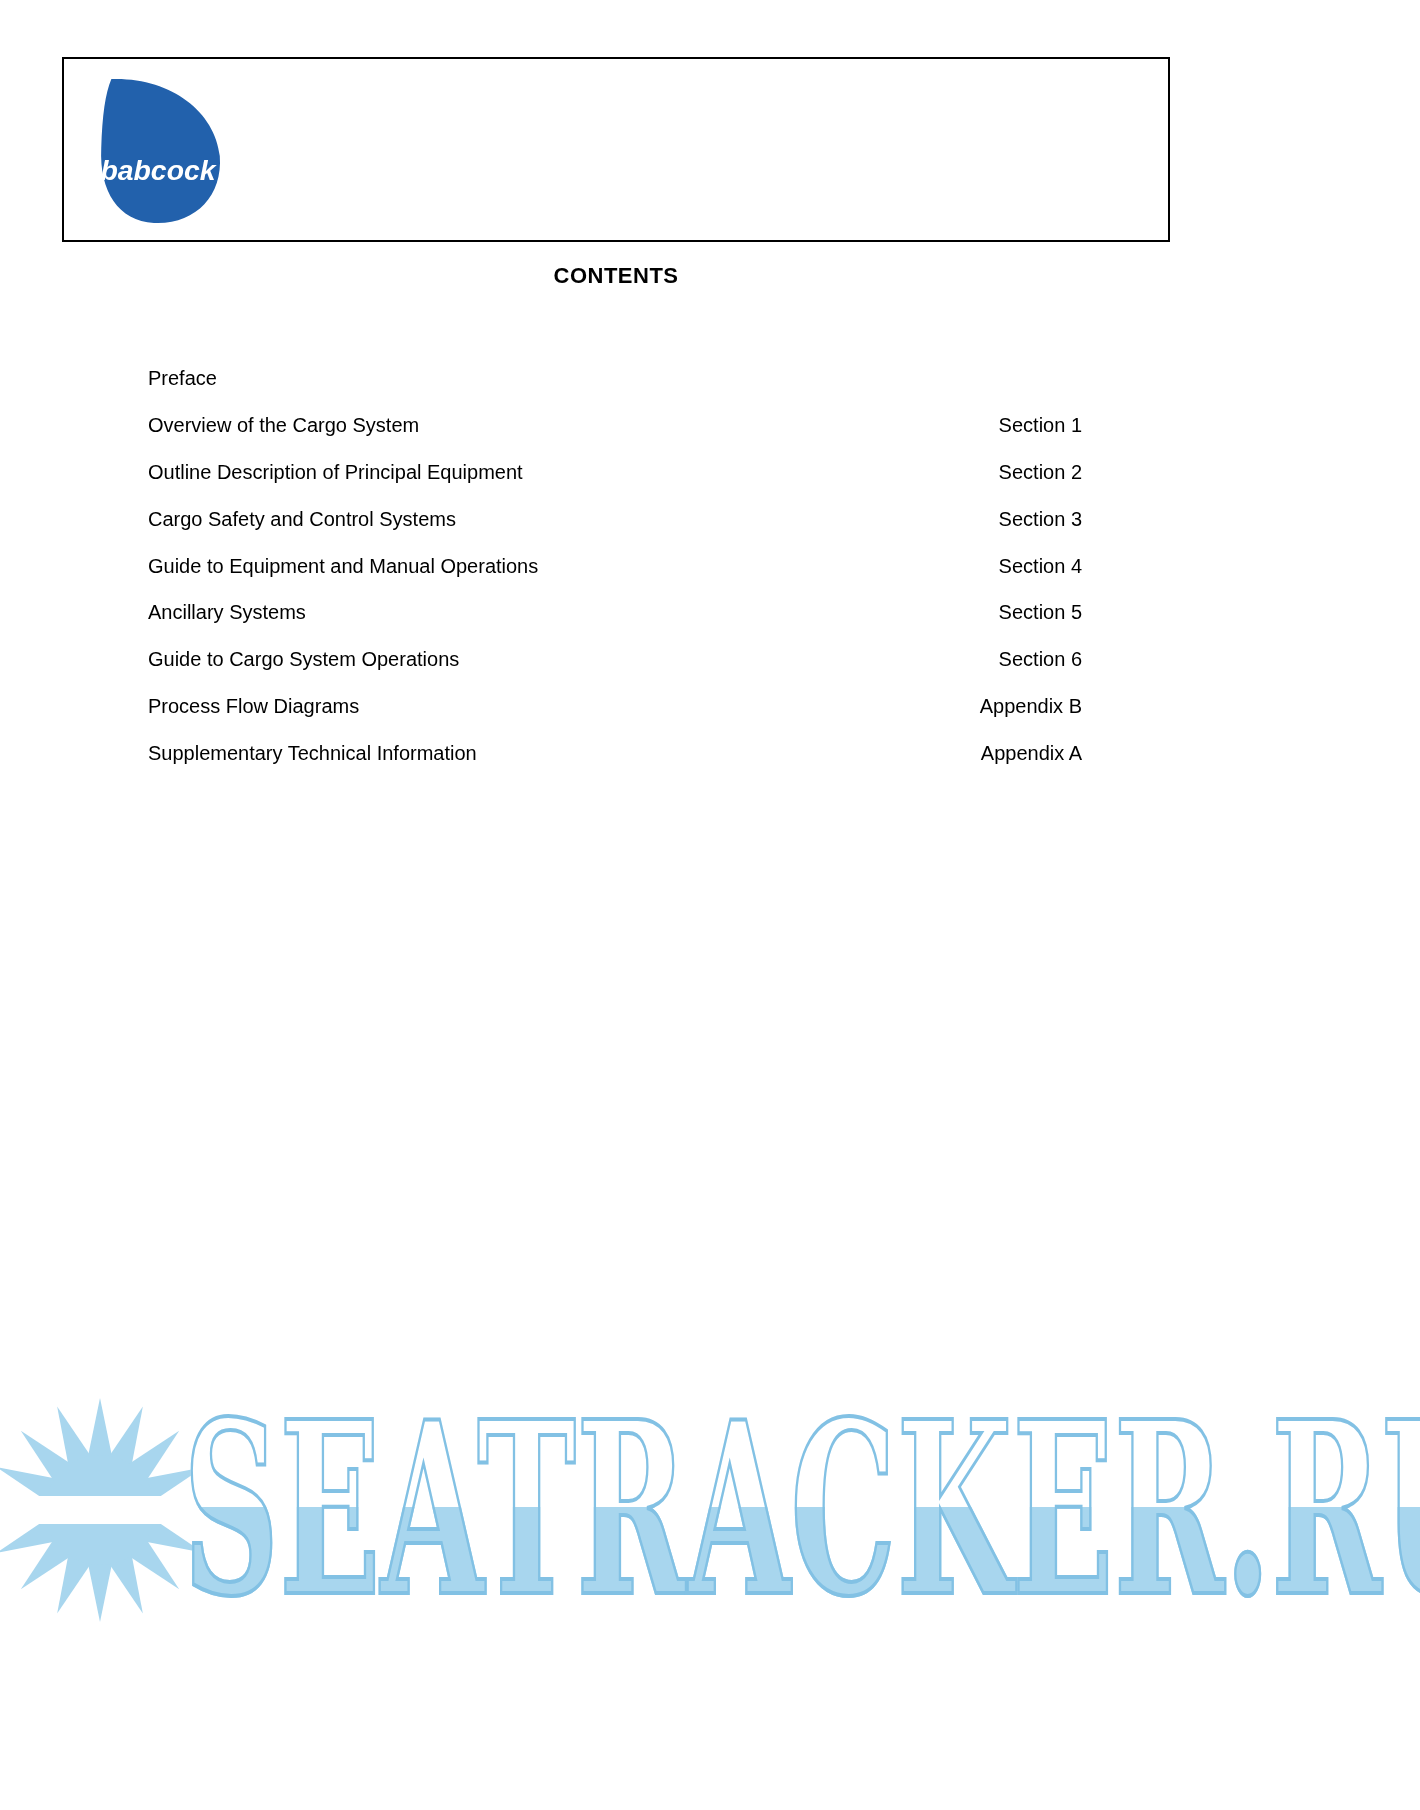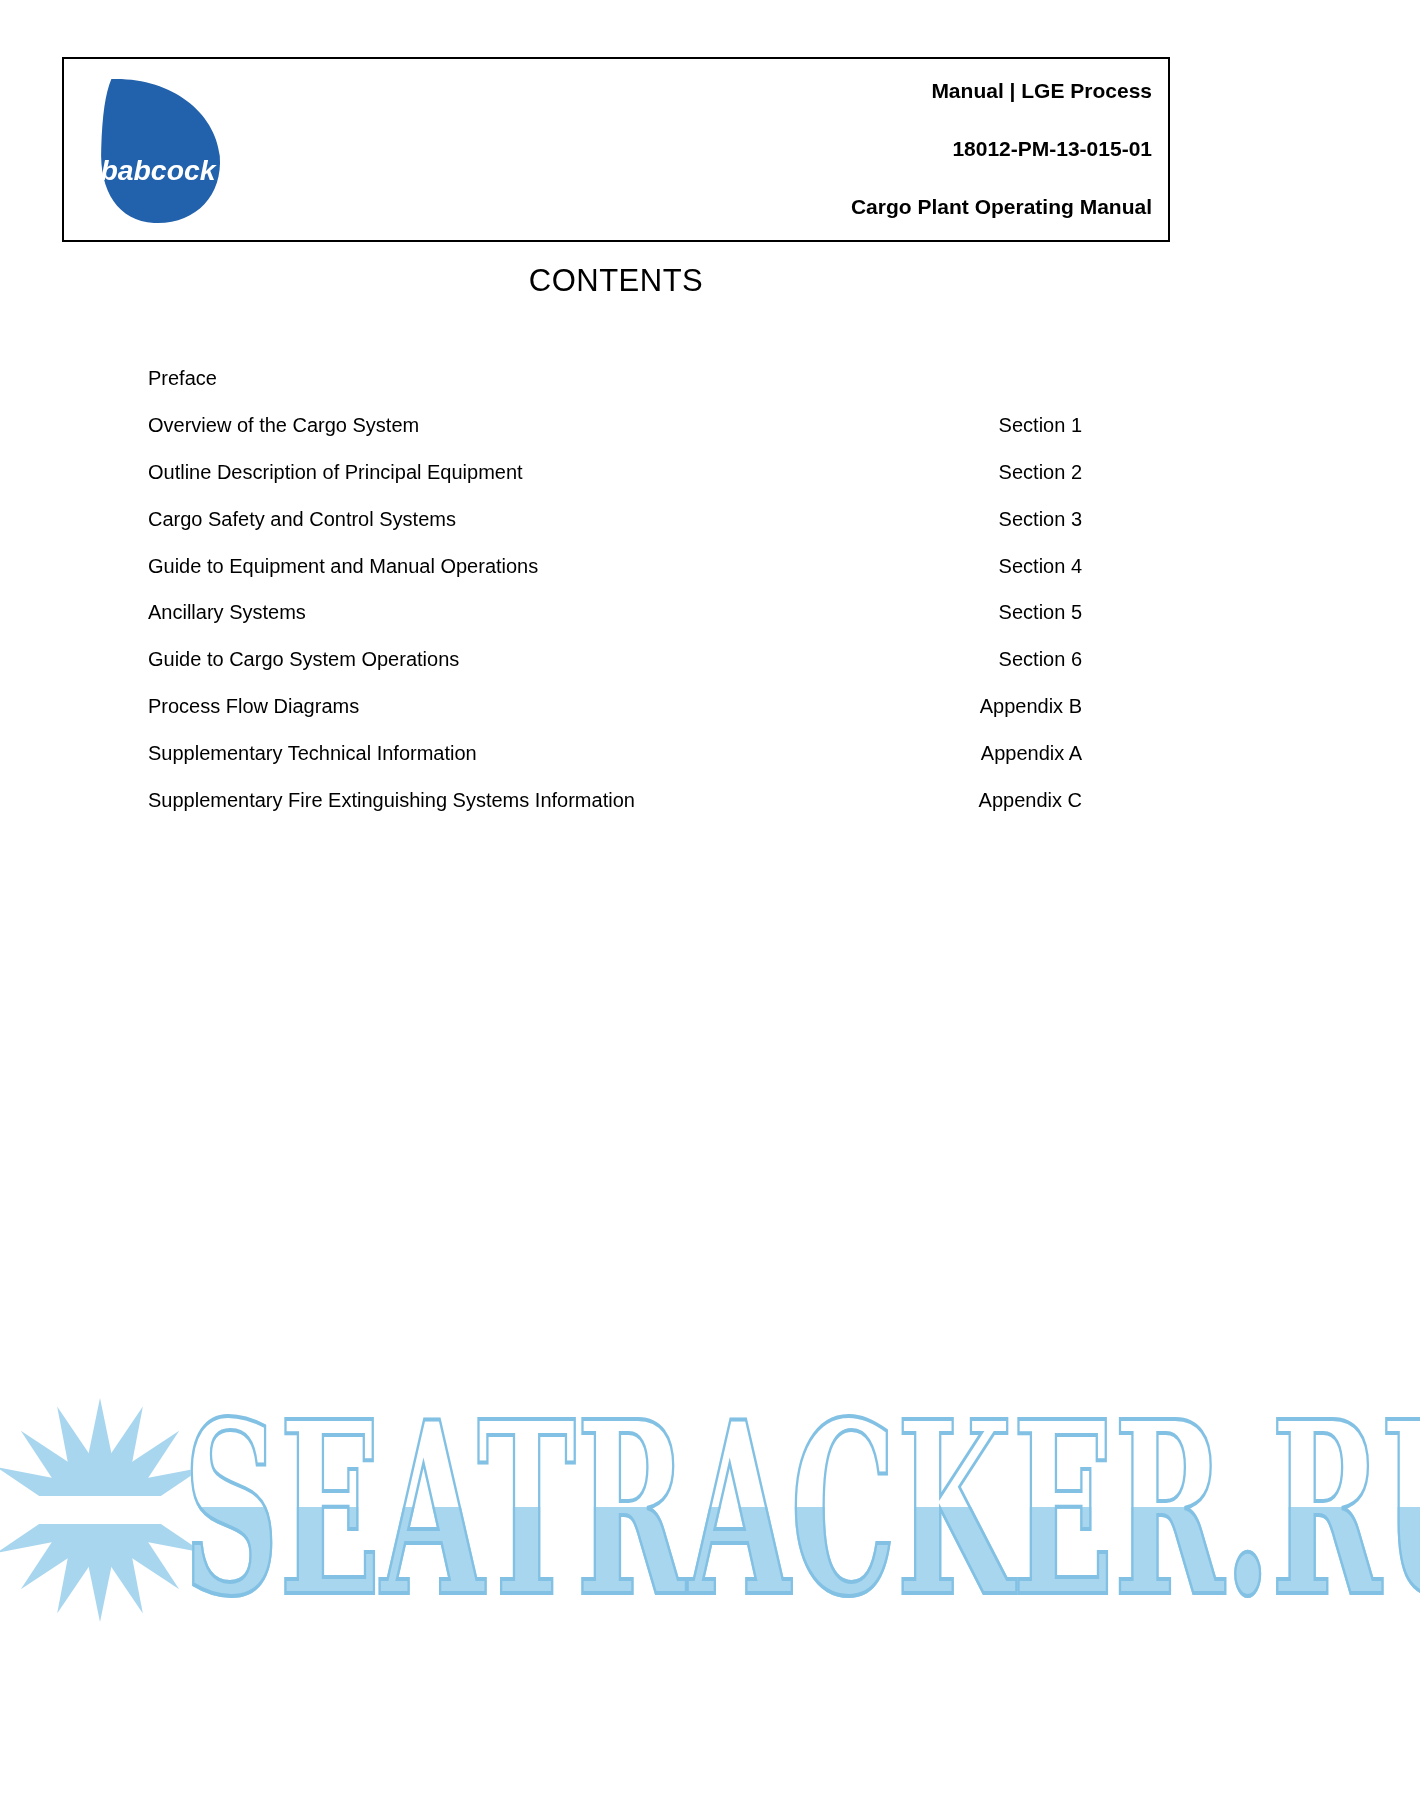--- a/index.html
+++ b/index.html
@@ -37,22 +37,22 @@
   }
   .header-meta .meta-line { margin-bottom:34px; }
   .header-meta .meta-line:last-child { margin-bottom:0; }
 
   
   .contents-heading {
     position:absolute;
     left:62px; top:263px;
     width:1108px;
     text-align:center;
-    font-size:31px;
-    font-weight:normal;
+    font-size:22px;
+    font-weight:bold;
     letter-spacing:0.5px;
   }
 
   
   .toc {
     position:absolute;
     left:148px; top:366px;
     width:934px;
   }
   .toc-row {
@@ -100,27 +100,20 @@
 
 <div class="page">
 
   <div class="header-box">
     <div class="logo-wrap">
       <svg viewBox="0 0 130 150" width="134" height="152">
         <path d="M18,4 C75,2 120,35 125,80 C128,120 100,148 60,146 C25,144 6,115 8,72 C9,40 12,18 18,4 Z" fill="#2261ac"></path>
         <text x="64" y="104" text-anchor="middle" fill="#ffffff" font-family="Liberation Sans, sans-serif" font-size="28" font-weight="bold">babcock</text>
       </svg>
     </div>
-    <div class="header-meta">
-      <div class="meta-line">
-        <span>Manual</span><span> | LGE Process</span>
-      </div>
-      <div class="meta-line">18012-PM-13-015-01</div>
-      <div class="meta-line">Cargo Plant Operating Manual</div>
-    </div>
   </div>
 
   <div class="contents-heading">CONTENTS</div>
 
   <div class="toc">
     <div class="toc-row">
       <span class="toc-label">Preface</span>
       <span class="toc-ref"></span>
     </div>
     <div class="toc-row">
@@ -148,24 +141,20 @@
       <span class="toc-ref">Section 6</span>
     </div>
     <div class="toc-row">
       <span class="toc-label">Process Flow Diagrams</span>
       <span class="toc-ref">Appendix B</span>
     </div>
     <div class="toc-row">
       <span class="toc-label">Supplementary Technical Information</span>
       <span class="toc-ref">Appendix A</span>
     </div>
-    <div class="toc-row">
-      <span class="toc-label">Supplementary Fire Extinguishing Systems Information</span>
-      <span class="toc-ref">Appendix C</span>
-    </div>
   </div>
 
   <div class="watermark">
     <svg class="sun-icon" viewBox="0 0 205 240">
       <defs>
         <polygon id="ray" points="100,10 86,78 114,78"></polygon>
       </defs>
       <g fill="#a8d6ee">
         <use href="#ray"></use>
         <use href="#ray" transform="rotate(22.5 100 122)"></use>

